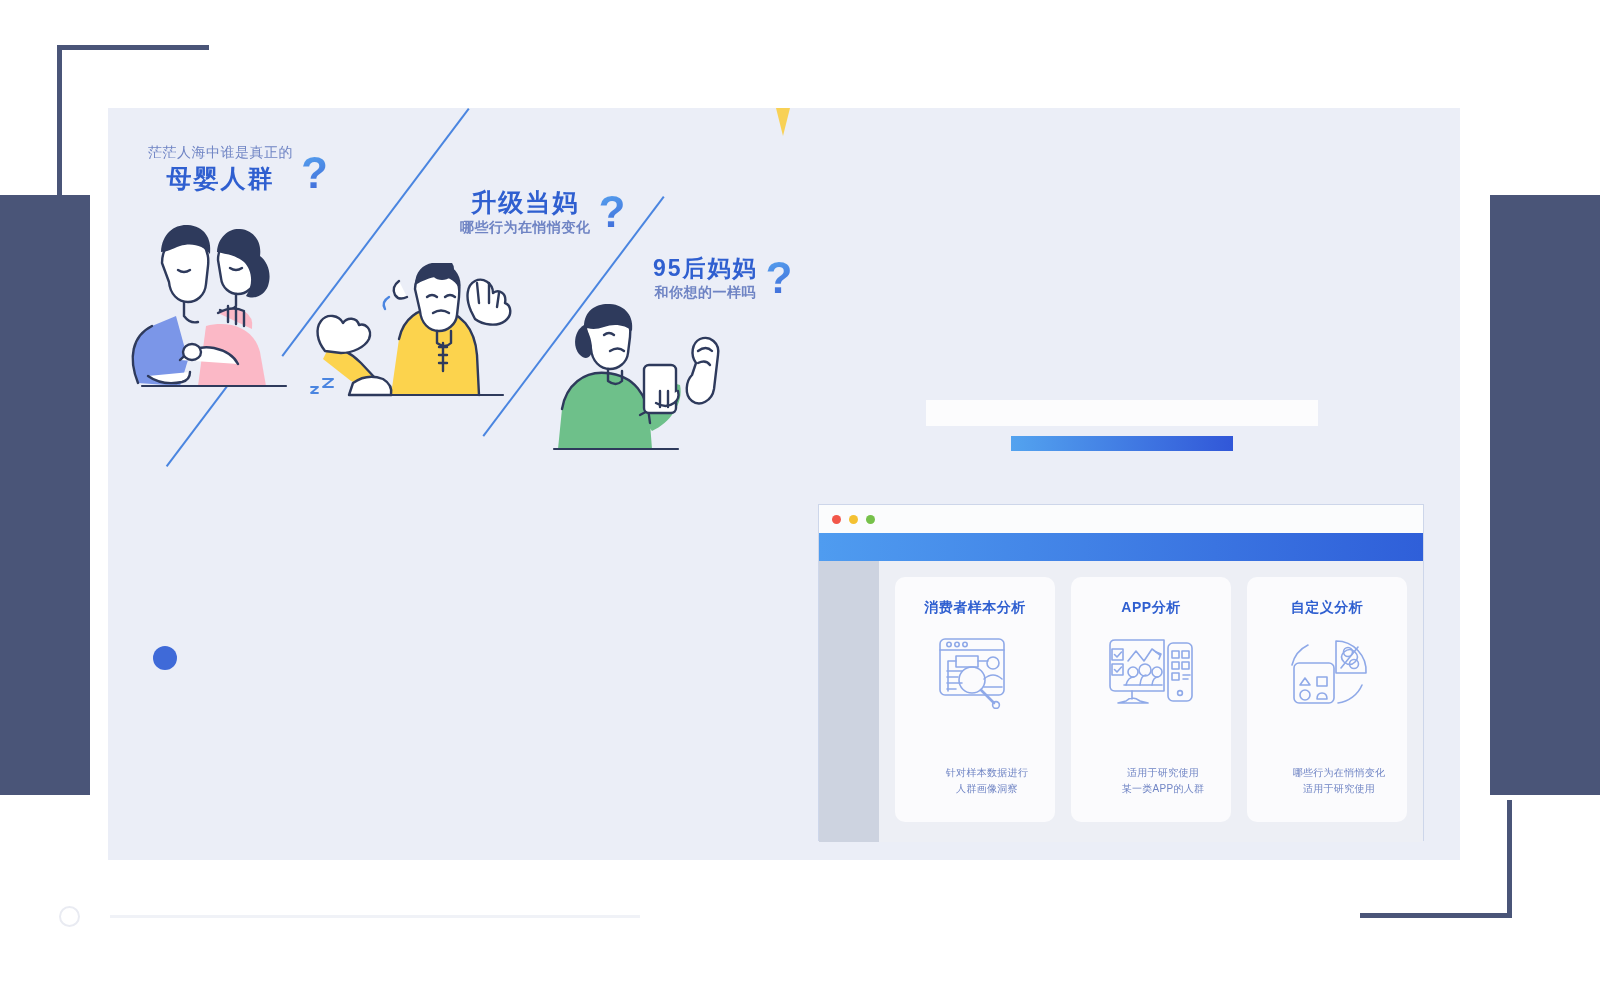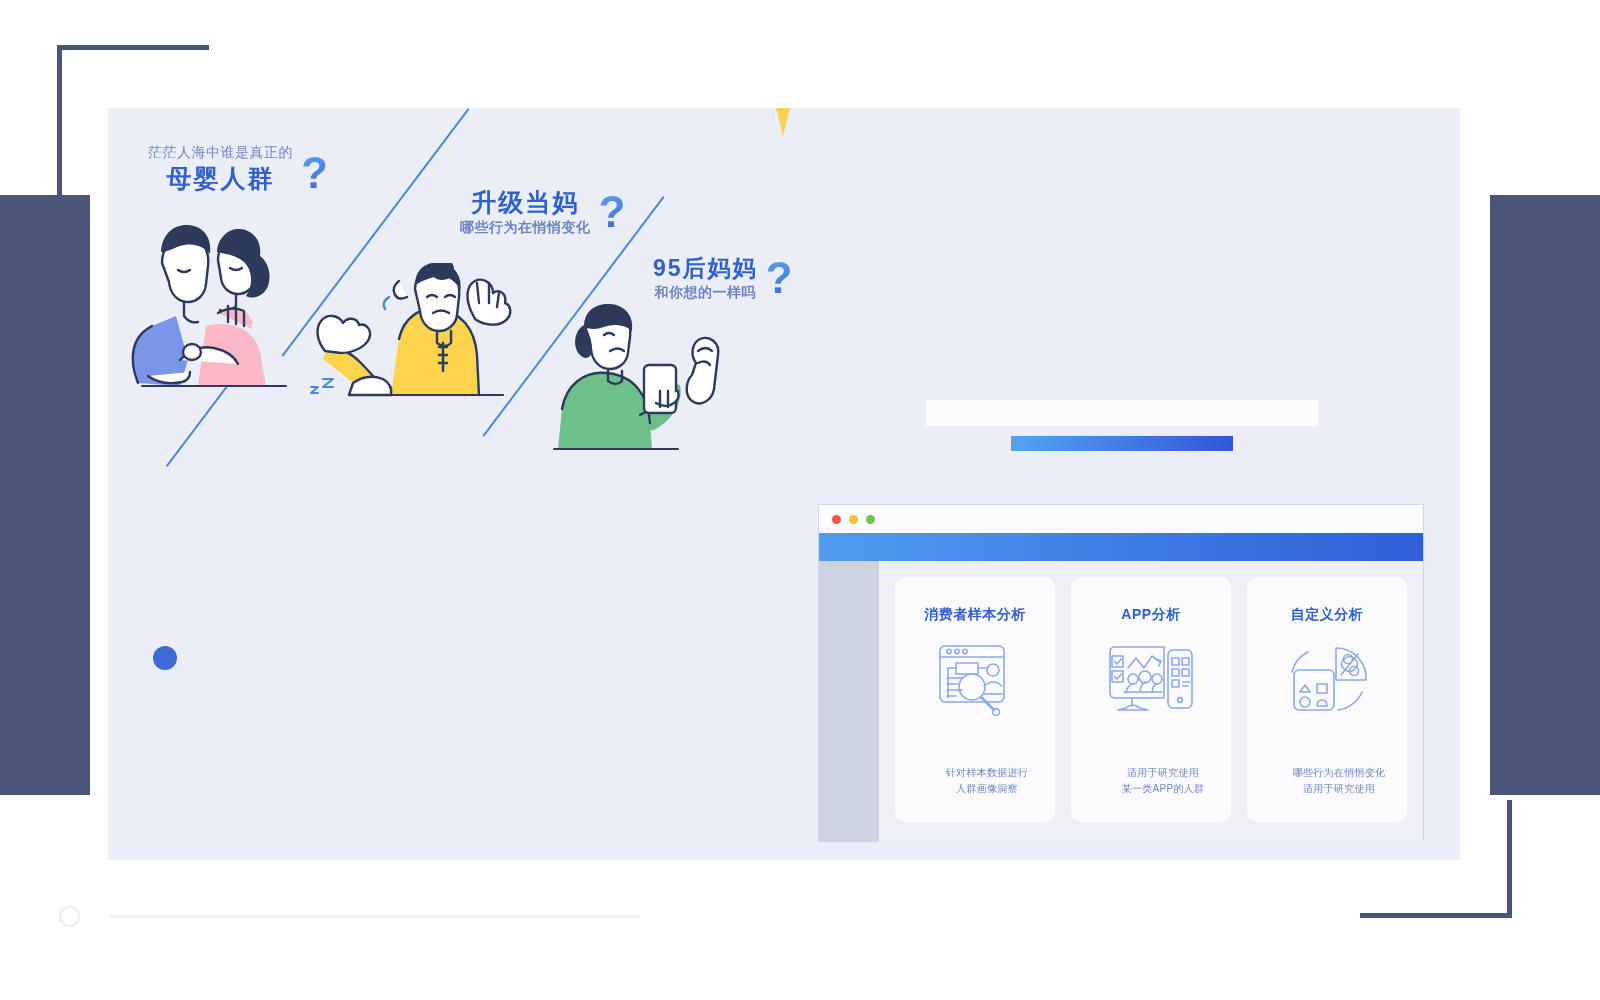--- a/index.html
+++ b/index.html
@@ -70,21 +70,21 @@
     background:#fff; border:1px solid #cdd6ea; }
   .browser-bar { height:28px; background:#fbfcfd; display:flex; align-items:center; padding-left:13px; gap:8px; }
   .dot { width:9px; height:9px; border-radius:50%; }
   .dot.r { background:#f2574a; } .dot.y { background:#f4c132; } .dot.g { background:#76c14a; }
   .browser-blue { height:28px; background:linear-gradient(90deg,#4f9cf0 0%,#2f5fd9 100%); }
   .browser-body { display:flex; height:281px; background:#edeff5; }
   .browser-side { width:60px; background:#cdd3e0; }
   .browser-main { flex:1; display:flex; gap:16px; padding:16px 16px 0 16px; }
 
   .card { flex:1; background:#fbfbfd; border-radius:10px; display:flex; flex-direction:column;
-    align-items:center; padding-top:29px; height:245px; }
+    align-items:center; padding-top:22px; height:245px; }
   .card-title { font-size:14px; font-weight:bold; color:#2f5fd0; letter-spacing:.5px; }
   .card-icon { margin-top:18px; }
   .card-desc { margin-top:auto; margin-bottom:26px; font-size:10px; color:#6f84c4;
     text-align:center; line-height:1.55; letter-spacing:.3px;margin-left:24px; }
 </style>
 </head>
 <body>
 
 <div id="stage">
 

